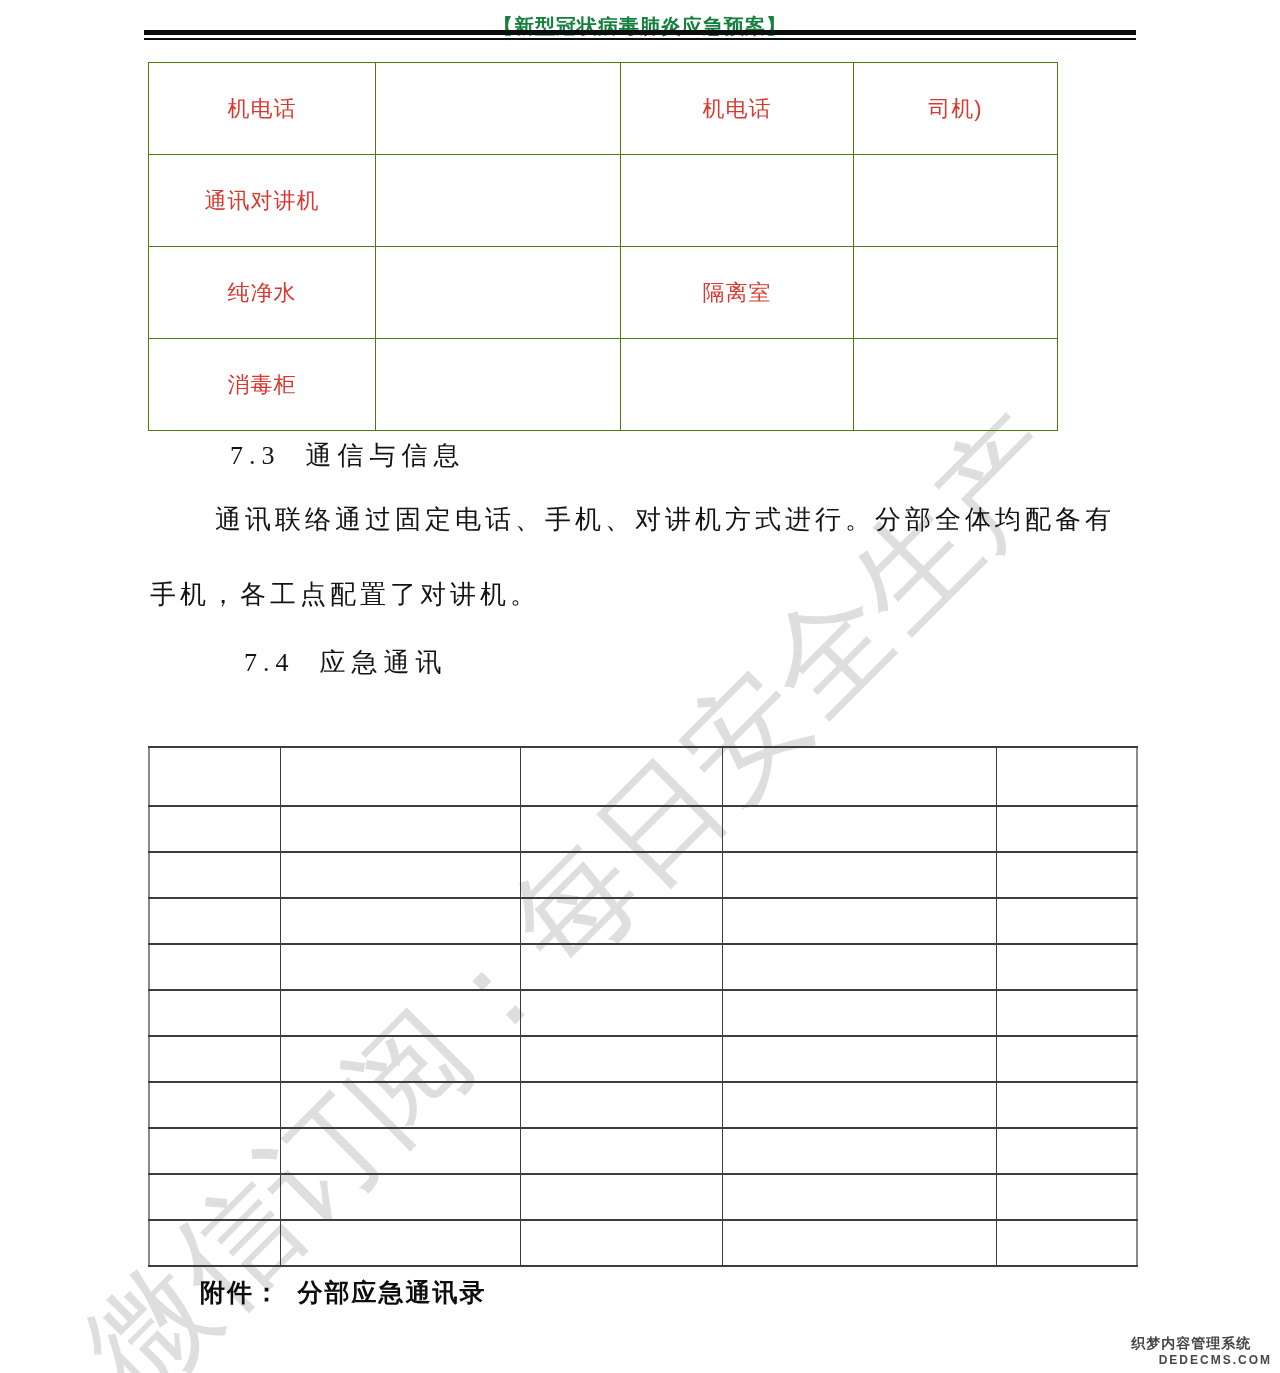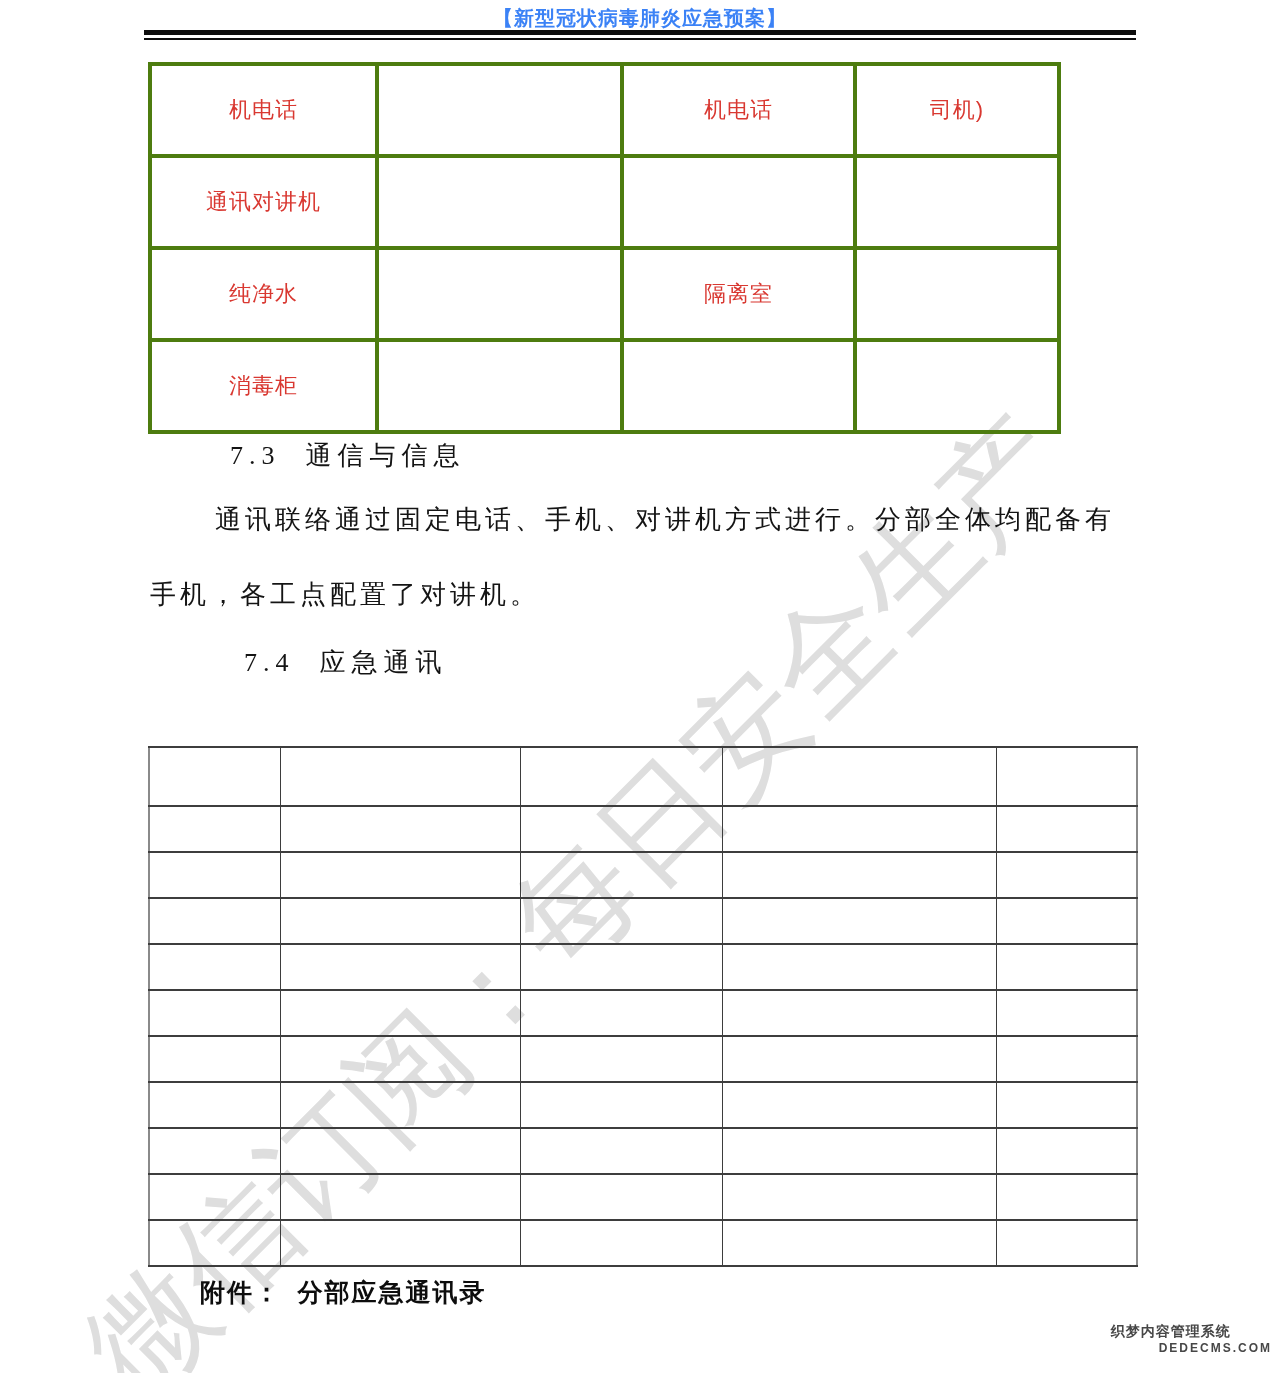--- a/index.html
+++ b/index.html
@@ -24,29 +24,29 @@
     font-size: 120px;
     letter-spacing: 0px;
     color: #dedede;
     white-space: nowrap;
     z-index: 0;
     user-select: none;
   }
   
   #doc-title {
     position: absolute;
-    top: 5px;
+    top: 13px;
     left: 0;
     width: 1280px;
     text-align: center;
     font-family: "Liberation Sans", "DejaVu Sans", sans-serif;
     font-weight: bold;
     font-size: 20px;
     letter-spacing: 1px;
-    color: #3b82f6;
+    color: #15803d;
     z-index: 2;
   }
   #header-rule {
     position: absolute;
     left: 144px;
     top: 30px;
     width: 992px;
     height: 10px;
     border-top: 5px solid #0d0d0d;
     border-bottom: 2px solid #0d0d0d;
@@ -57,21 +57,21 @@
     position: absolute;
     left: 148px;
     top: 62px;
     width: 909px;
     border-collapse: collapse;
     table-layout: fixed;
     z-index: 1;
     background: transparent;
   }
   #supplies-table td {
-    border: 4px solid #4d7c0f;
+    border: 1px solid #4d7c0f;
     height: 92px;
     text-align: center;
     vertical-align: middle;
     font-family: "Liberation Sans", "DejaVu Sans", sans-serif;
     font-size: 22px;
     letter-spacing: 1px;
     color: #d93831;
     background: transparent;
   }
   
@@ -120,22 +120,22 @@
     font-size: 25px;
     letter-spacing: 2px;
     color: #0d0d0d;
     z-index: 1;
     text-align: right;
   }
   
   #cms-logo {
     position: absolute;
     right: 8px;
-    bottom: 18px;
-    text-align: left;
+    bottom: 6px;
+    text-align: center;
     z-index: 2;
     font-family: "Liberation Sans", "DejaVu Sans", sans-serif;
     color: #474747;
     text-shadow: -1px -1px 0 #ffffff, 1px -1px 0 #ffffff,
                  -1px  1px 0 #ffffff, 1px  1px 0 #ffffff;
   }
   #cms-logo .cms-line1 { font-weight: bold; font-size: 14px; letter-spacing: 1px; }
   #cms-logo .cms-line2 { font-weight: bold; font-size: 12px; letter-spacing: 2px; margin-left: 48px; }
 </style>
 </head>

